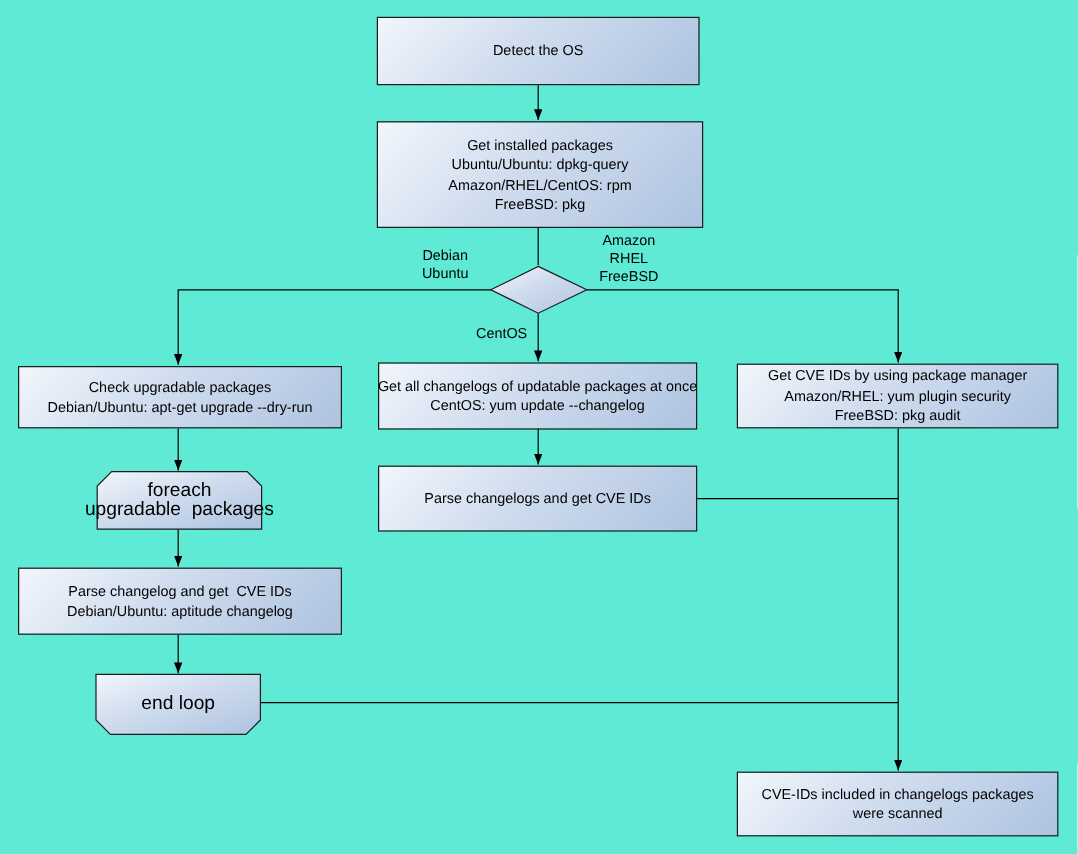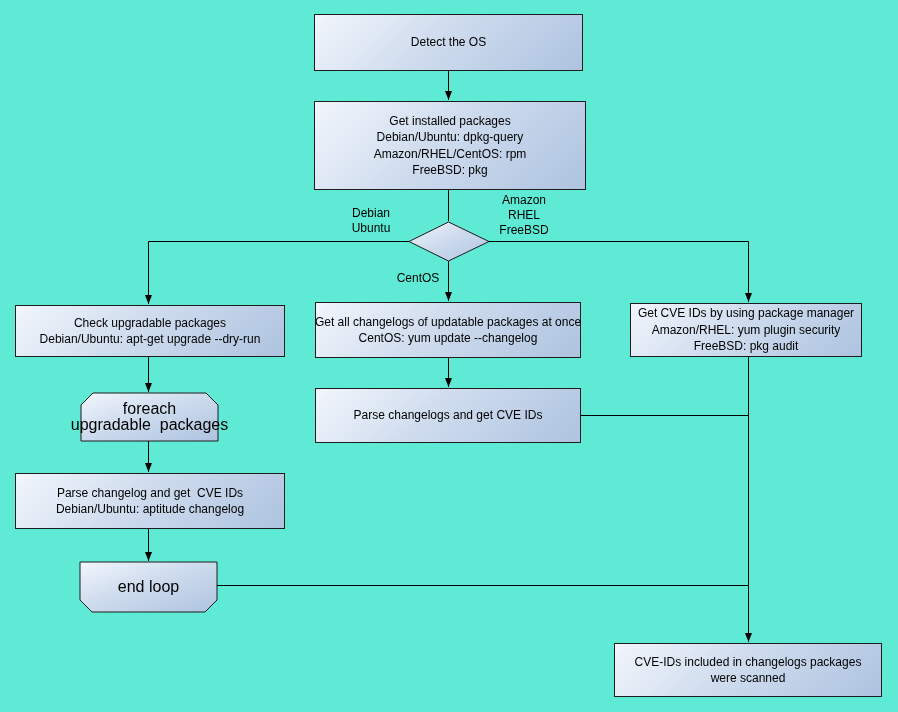--- a/index.html
+++ b/index.html
@@ -59,31 +59,31 @@
     </g>
 
     <polygon points="448.5,222 489,241.5 448.5,261 409,241.5" fill="url(#nodeGrad)" stroke="#1c1c1c" stroke-width="1"></polygon>
     <polygon points="93,393 206,393 218,405 218,441 81,441 81,405" fill="url(#nodeGrad)" stroke="#1c1c1c" stroke-width="1"></polygon>
     <polygon points="80,562 217,562 217,600 205,612 92,612 80,600" fill="url(#nodeGrad)" stroke="#1c1c1c" stroke-width="1"></polygon>
   </svg>
 
   <div class="node" style="left:314px;top:14px;width:269px;height:57px;">Detect the OS</div>
 
   <div class="node" style="left:314px;top:101px;width:272px;height:89px;">Get installed packages
-Debian/Ubuntu: dpkg-query
+Ubuntu/Ubuntu: dpkg-query
 Amazon/RHEL/CentOS: rpm
 FreeBSD: pkg</div>
 
   <div class="node" style="left:15px;top:305px;width:270px;height:52px;">Check upgradable packages
 Debian/Ubuntu: apt-get upgrade --dry-run</div>
 
   <div class="node" style="left:315px;top:302px;width:266px;height:56px;">Get all changelogs of updatable packages at once
 CentOS: yum update --changelog</div>
 
-  <div class="node" style="left:614px;top:303px;width:232px;height:54px;margin-left:16px;">Get CVE IDs by using package manager
+  <div class="node" style="left:614px;top:303px;width:268px;height:54px;">Get CVE IDs by using package manager
 Amazon/RHEL: yum plugin security
 FreeBSD: pkg audit</div>
 
   <div class="node" style="left:315px;top:388px;width:266px;height:55px;">Parse changelogs and get CVE IDs</div>
 
   <div class="node" style="left:15px;top:473px;width:270px;height:56px;">Parse changelog and get  CVE IDs
 Debian/Ubuntu: aptitude changelog</div>
 
   <div class="node" style="left:614px;top:643px;width:268px;height:54px;">CVE-IDs included in changelogs packages
 were scanned</div>

